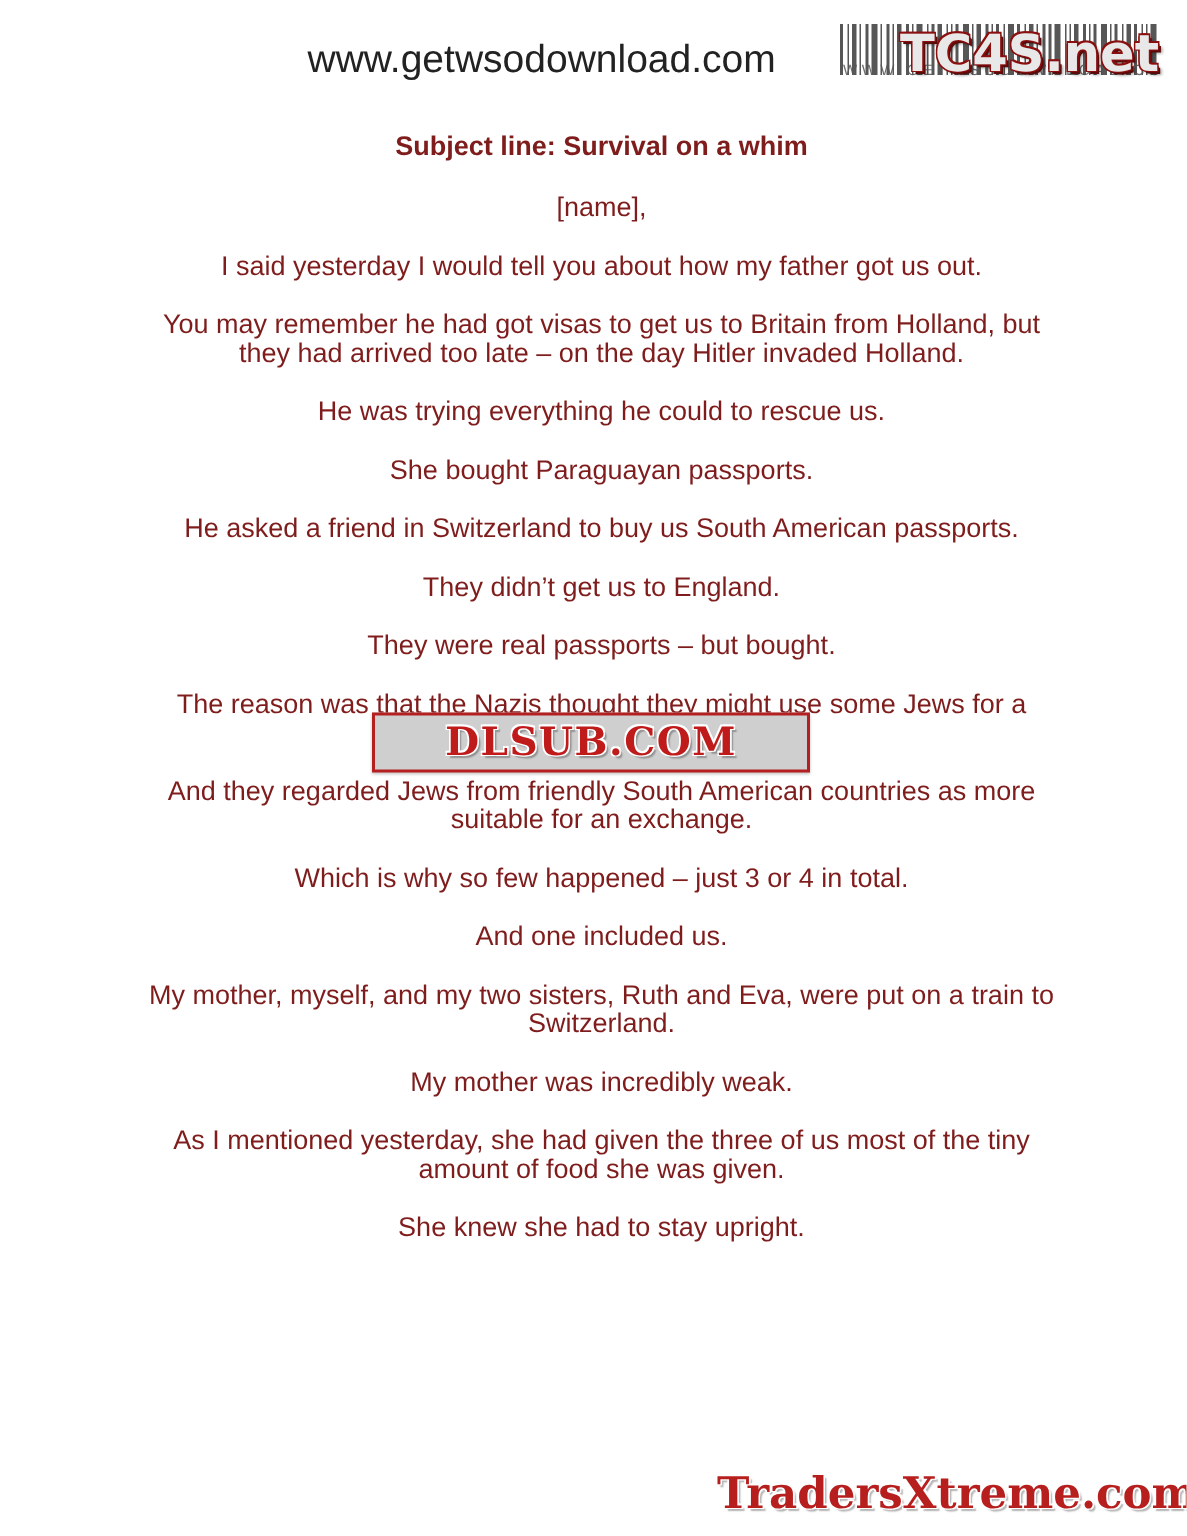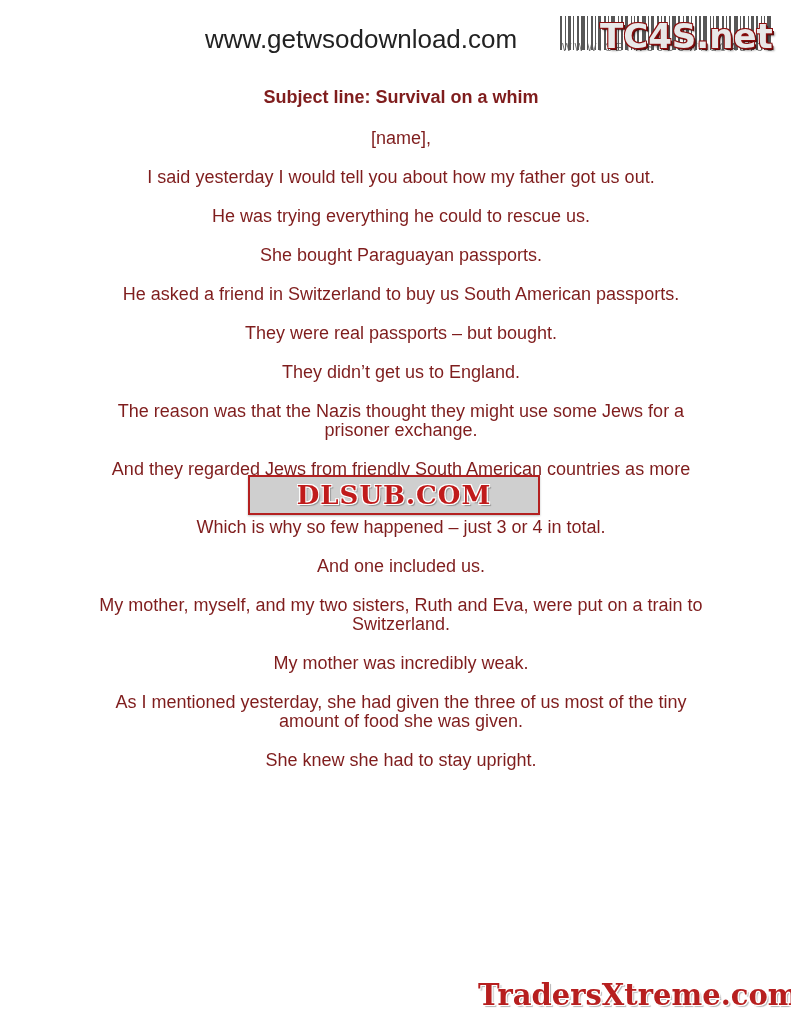--- a/index.html
+++ b/index.html
@@ -207,25 +207,26 @@
         <div class="bar" style="left: 206px; width: 1px;"></div>
         <div class="bar" style="left: 209px; width: 4px;"></div>
       </div>
     <div class="wm-tc4s">TC4S.net</div>
   </div>
 
   <div class="doc">
     <p class="para subject">Subject line: Survival on a whim</p>
     <p class="para">[name],</p>
     <p class="para">I said yesterday I would tell you about how my father got us out.</p>
+    <p class="para">You may remember he had got visas to get us to Britain from Holland, but they had arrived too late – on the day Hitler invaded Holland.</p>
     <p class="para">He was trying everything he could to rescue us.</p>
     <p class="para">She bought Paraguayan passports.</p>
     <p class="para">He asked a friend in Switzerland to buy us South American passports.</p>
+    <p class="para">They didn’t get us to England.</p>
     <p class="para">They were real passports – but bought.</p>
-    <p class="para">They didn’t get us to England.</p>
     <p class="para">The reason was that the Nazis thought they might use some Jews for a prisoner exchange.</p>
     <p class="para">And they regarded Jews from friendly South American countries as more suitable for an exchange.</p>
     <p class="para">Which is why so few happened – just 3 or 4 in total.</p>
     <p class="para">And one included us.</p>
     <p class="para">My mother, myself, and my two sisters, Ruth and Eva, were put on a train to Switzerland.</p>
     <p class="para">My mother was incredibly weak.</p>
     <p class="para">As I mentioned yesterday, she had given the three of us most of the tiny amount of food she was given.</p>
     <p class="para">She knew she had to stay upright.</p>
   </div>
 

